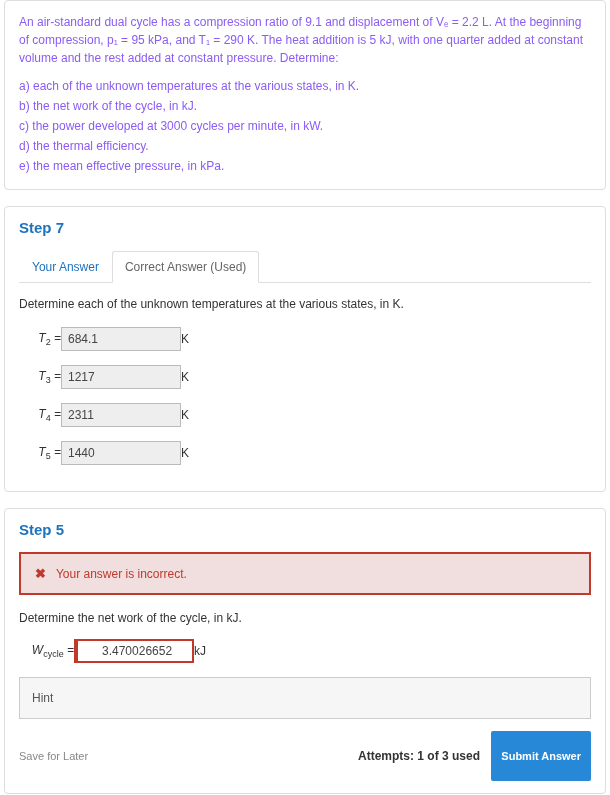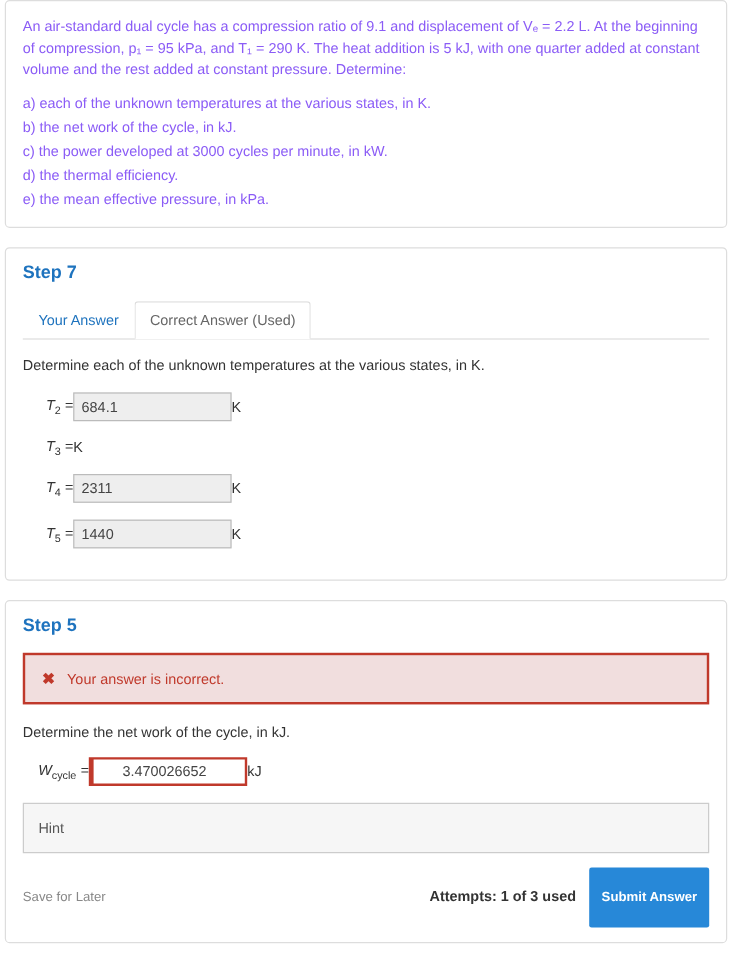--- a/index.html
+++ b/index.html
@@ -54,21 +54,21 @@
     margin: 8px 0 14px;
     gap: 0;
   }
   .answer-row .var {
     width: 42px;
     text-align: right;
     font-style: italic;
   }
   .answer-row .var sub { font-size: 9px; font-style: normal; }
   .answer-row input[type="text"] {
-    width: 132px;
+    width: 120px;
     height: 24px;
     padding: 2px 6px;
     font-size: 12px;
     background: #eee;
     border: 1px solid #bbb;
     color: #444;
   }
   .answer-row input.active {
     background: #fff;
     border: 2px solid #c0392b;
@@ -178,20 +178,21 @@
     <p style="margin-bottom:16px;">Determine each of the unknown temperatures at the various states, in K.</p>
 
     <div class="answer-row">
       <span class="var"><i>T</i><sub>2</sub>&nbsp;=</span>
       <input type="text" readonly="" value="684.1" style="">
       <span class="unit">K</span>
     </div>
 
     <div class="answer-row">
       <span class="var"><i>T</i><sub>3</sub>&nbsp;=</span>
+      <input type="text" readonly="" value="1217" style="">
       <span class="unit">K</span>
     </div>
 
     <div class="answer-row">
       <span class="var"><i>T</i><sub>4</sub>&nbsp;=</span>
       <input type="text" readonly="" value="2311" style="">
       <span class="unit">K</span>
     </div>
 
     <div class="answer-row">

